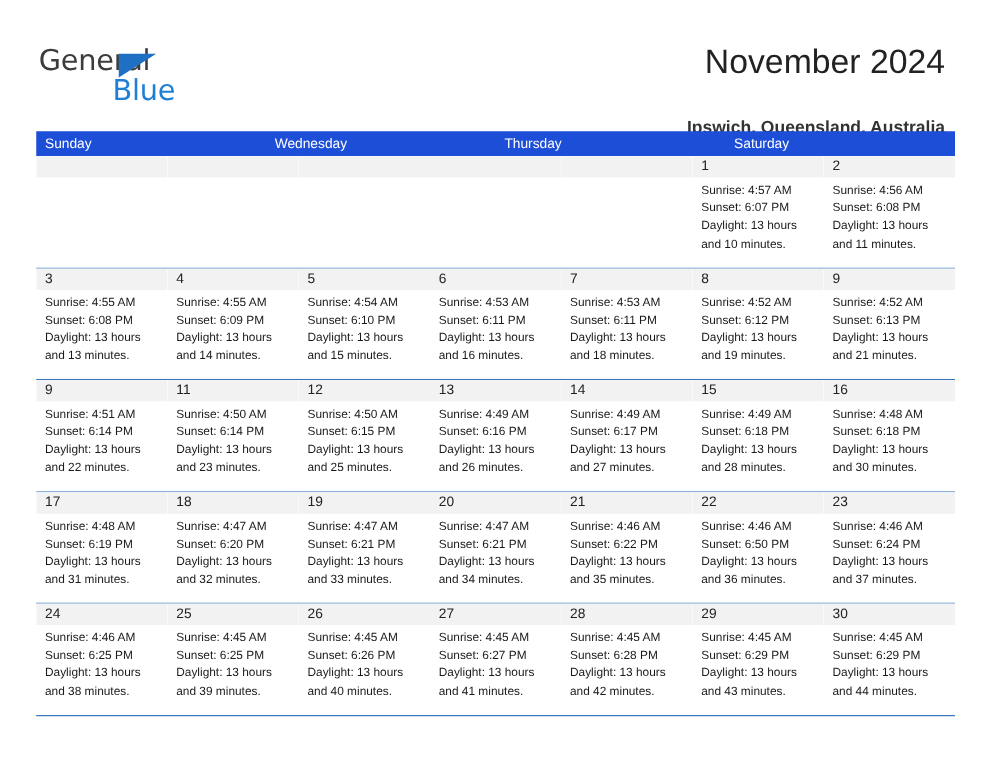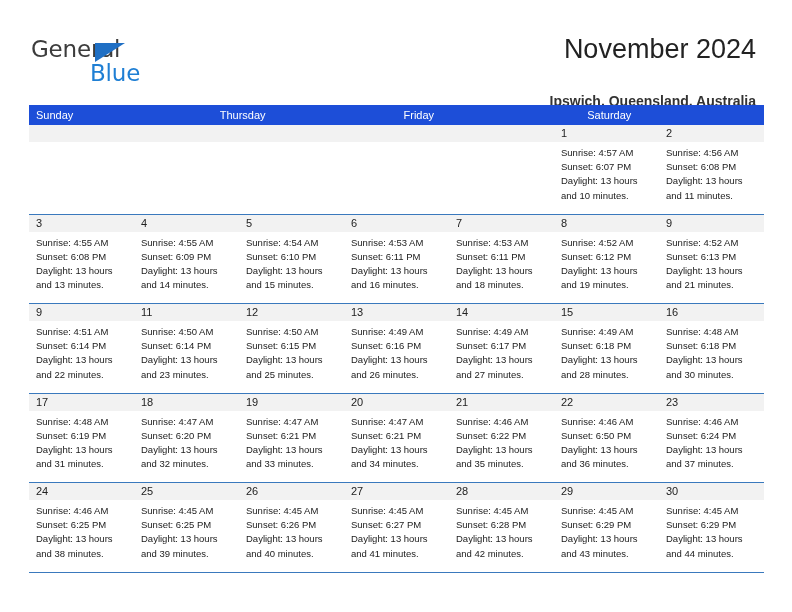--- a/index.html
+++ b/index.html
@@ -177,22 +177,22 @@
     </div>
 
     <div class="title">November 2024</div>
     <div class="subtitle">Ipswich, Queensland, Australia</div>
   </div>
 
   <div class="calendar">
 
     <div class="weekday-row">
       <div class="weekday">Sunday</div>
+      <div class="weekday">Wednesday</div>
       <div class="weekday">Thursday</div>
-      <div class="weekday">Friday</div>
       <div class="weekday">Saturday</div>
     </div>
 
     <div id="weeks-container">
         <div class="week-row">
           <div class="day-cell empty">
             <div class="day-head">
               <span class="day-num"></span>
             </div>
           </div>

